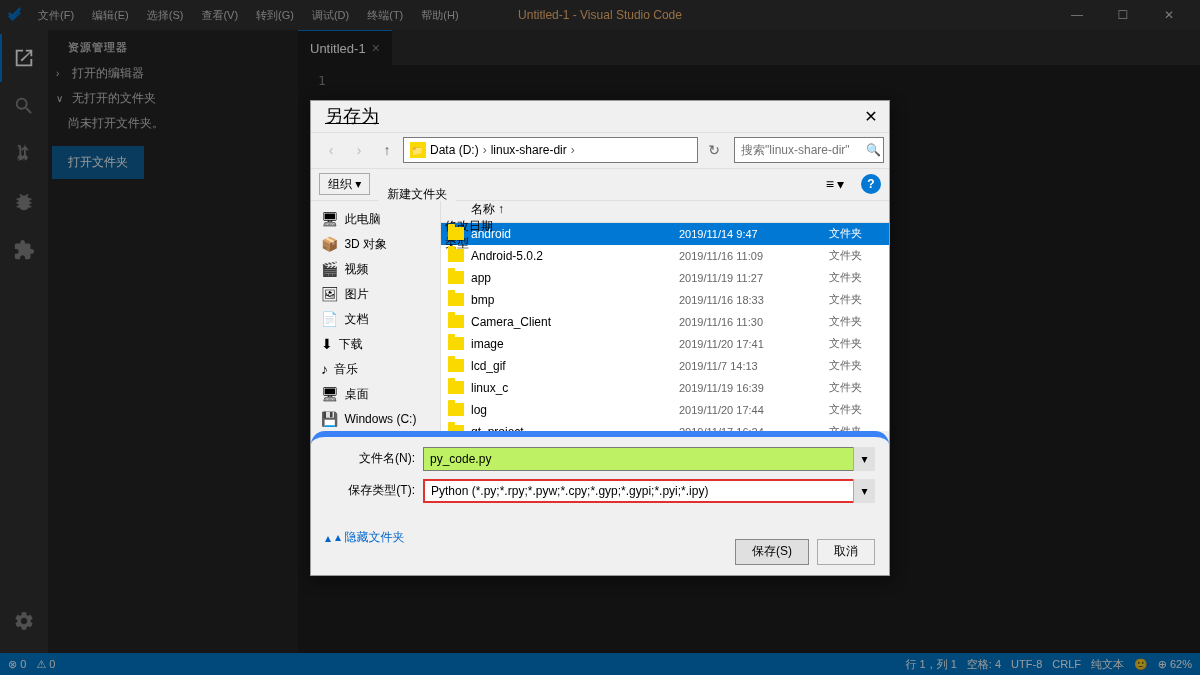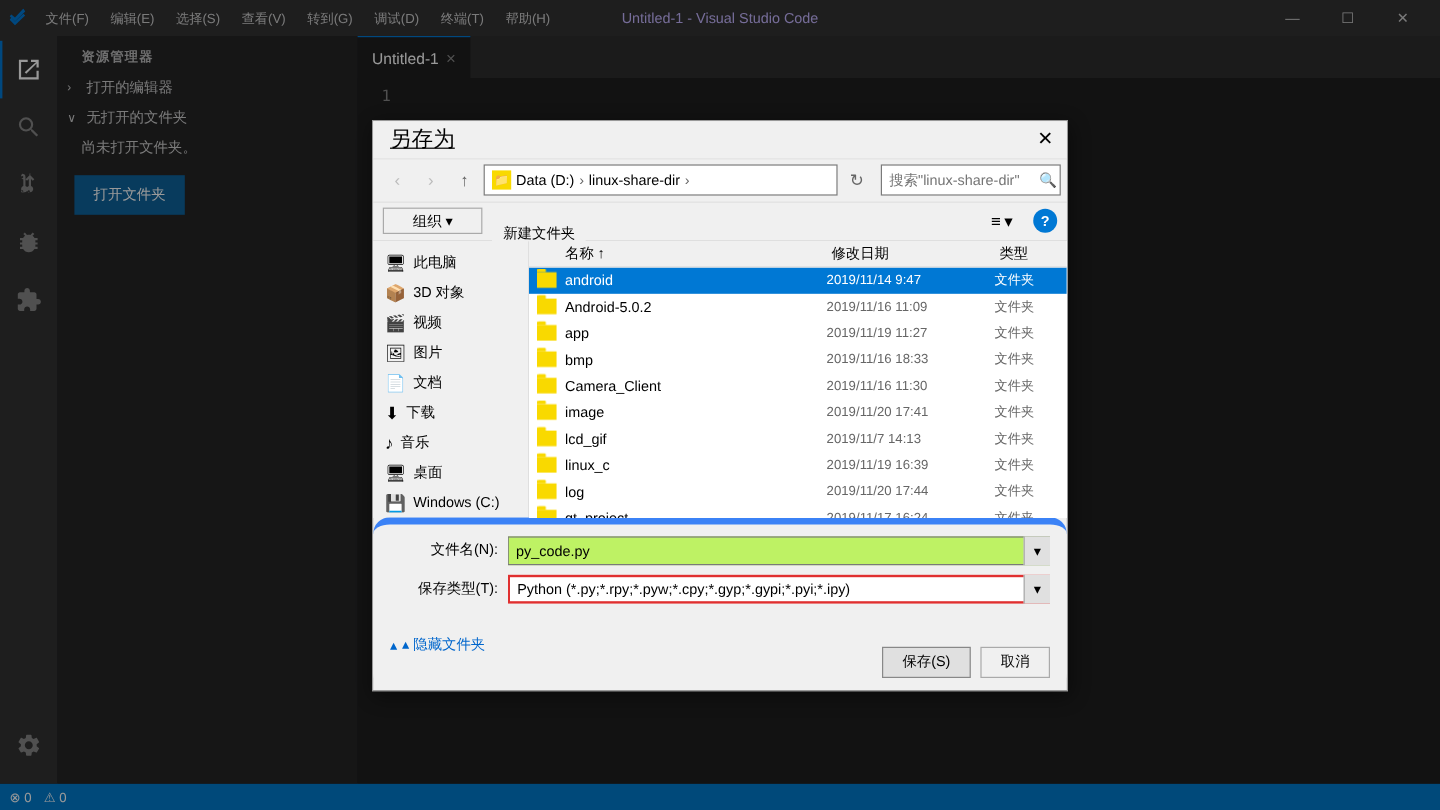--- a/index.html
+++ b/index.html
@@ -42,21 +42,21 @@
     }
     .menu-item {
       padding: 2px 8px;
       color: #cccccc;
       cursor: pointer;
     }
     .title-center {
       position: absolute;
       left: 50%;
       transform: translateX(-50%);
-      color: #c4b5fd;
+      color: #fdba74;
       font-size: 12px;
     }
     .title-bar-right {
       display: flex;
       gap: 0;
     }
     .win-btn {
       width: 46px;
       height: 30px;
       display: flex;
@@ -145,21 +145,21 @@
     }
     .sidebar-section-header .arrow {
       font-size: 10px;
       width: 12px;
     }
     .sidebar-open-folder-btn {
       background: #0e639c;
       color: #ffffff;
       border: none;
       padding: 8px 16px;
-      margin: 10px 14px;
+      margin: 10px 4px;
       cursor: pointer;
       font-size: 12px;
       text-align: center;
       display: block;
     }
 
     
     .editor-area {
       flex: 1;
       background: #1e1e1e;
@@ -342,21 +342,21 @@
       align-items: center;
       padding: 0 8px;
       gap: 8px;
       border-bottom: 1px solid #dfdfdf;
     }
     .toolbar-org-btn {
       height: 22px;
       display: flex;
       align-items: center;
       gap: 3px;
-      padding: 0 24px;
+      padding: 0 8px;
       border: 1px solid #aaa;
       background: #f0f0f0;
       cursor: pointer;
       font-size: 12px;
     }
     .toolbar-new-folder-btn {
       height: 22px;
       display: flex;
       align-items: center;
       padding: 0 8px;
@@ -418,28 +418,29 @@
       font-size: 14px;
     }
     .dialog-files {
       flex: 1;
       overflow-y: auto;
       background: #fff;
       position: relative;
     }
     .files-header {
       display: flex;
-      align-items: center;
+      align-items: flex-start;
       background: #f0f0f0;
       border-bottom: 1px solid #dfdfdf;
       height: 22px;
       font-size: 12px;
       color: #000;
       position: sticky;
       top: 0;
+      flex-direction: column;
     }
     .files-header-name {
       flex: 1;
       padding-left: 30px;
       cursor: pointer;
       display: flex;
       align-items: center;
       gap: 3px;
     }
     .files-header-date {
@@ -480,21 +481,21 @@
       position: absolute;
       top: -3px;
       left: 0;
       width: 7px;
       height: 3px;
       background: #f9d900;
       border-radius: 1px 1px 0 0;
     }
     .file-name { flex: 1; }
     .file-date { width: 140px; color: #666; font-size: 11px; }
-    .file-type { width: 60px; color: #666; font-size: 11px; }
+    .file-type { width: 60px; color: #666; font-size: 11px; margin-left: 10px; }
 
     
     .dialog-files::-webkit-scrollbar { width: 12px; }
     .dialog-files::-webkit-scrollbar-track { background: #f0f0f0; }
     .dialog-files::-webkit-scrollbar-thumb { background: #c0c0c0; }
 
     
     .dialog-footer {
       background: #f0f0f0;
       padding: 10px 14px;
@@ -678,20 +679,29 @@
     <div class="editor-content">
       <div class="line-number">1</div>
     </div>
   </div>
 </div>
 
 <div class="status-bar">
   <div class="status-left">
     <span>⊗ 0</span>
     <span>⚠ 0</span>
+  </div>
+  <div class="status-right">
+    <span>行 1，列 1</span>
+    <span>空格: 4</span>
+    <span>UTF-8</span>
+    <span>CRLF</span>
+    <span>纯文本</span>
+    <span>🙂</span>
+    <span>⊕ 62%</span>
   </div>
 </div>
 
 <div class="dialog-overlay">
   <div class="dialog">
 
     <div class="dialog-title-bar">
       <span class="dialog-title">另存为</span>
       <div class="dialog-close-btn">✕</div>
     </div>

